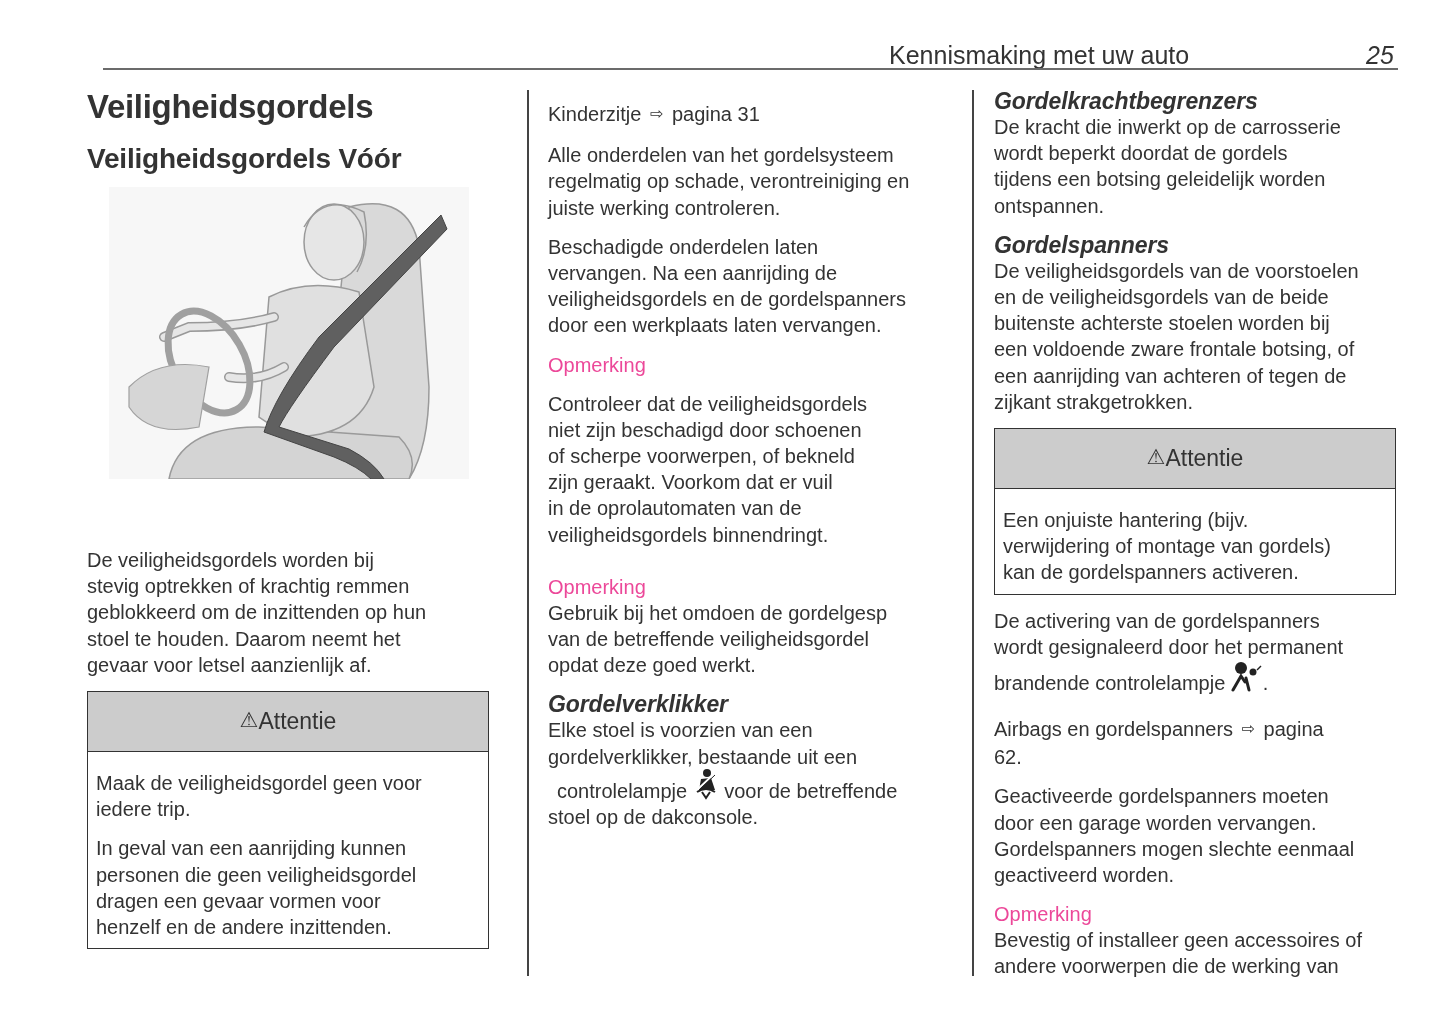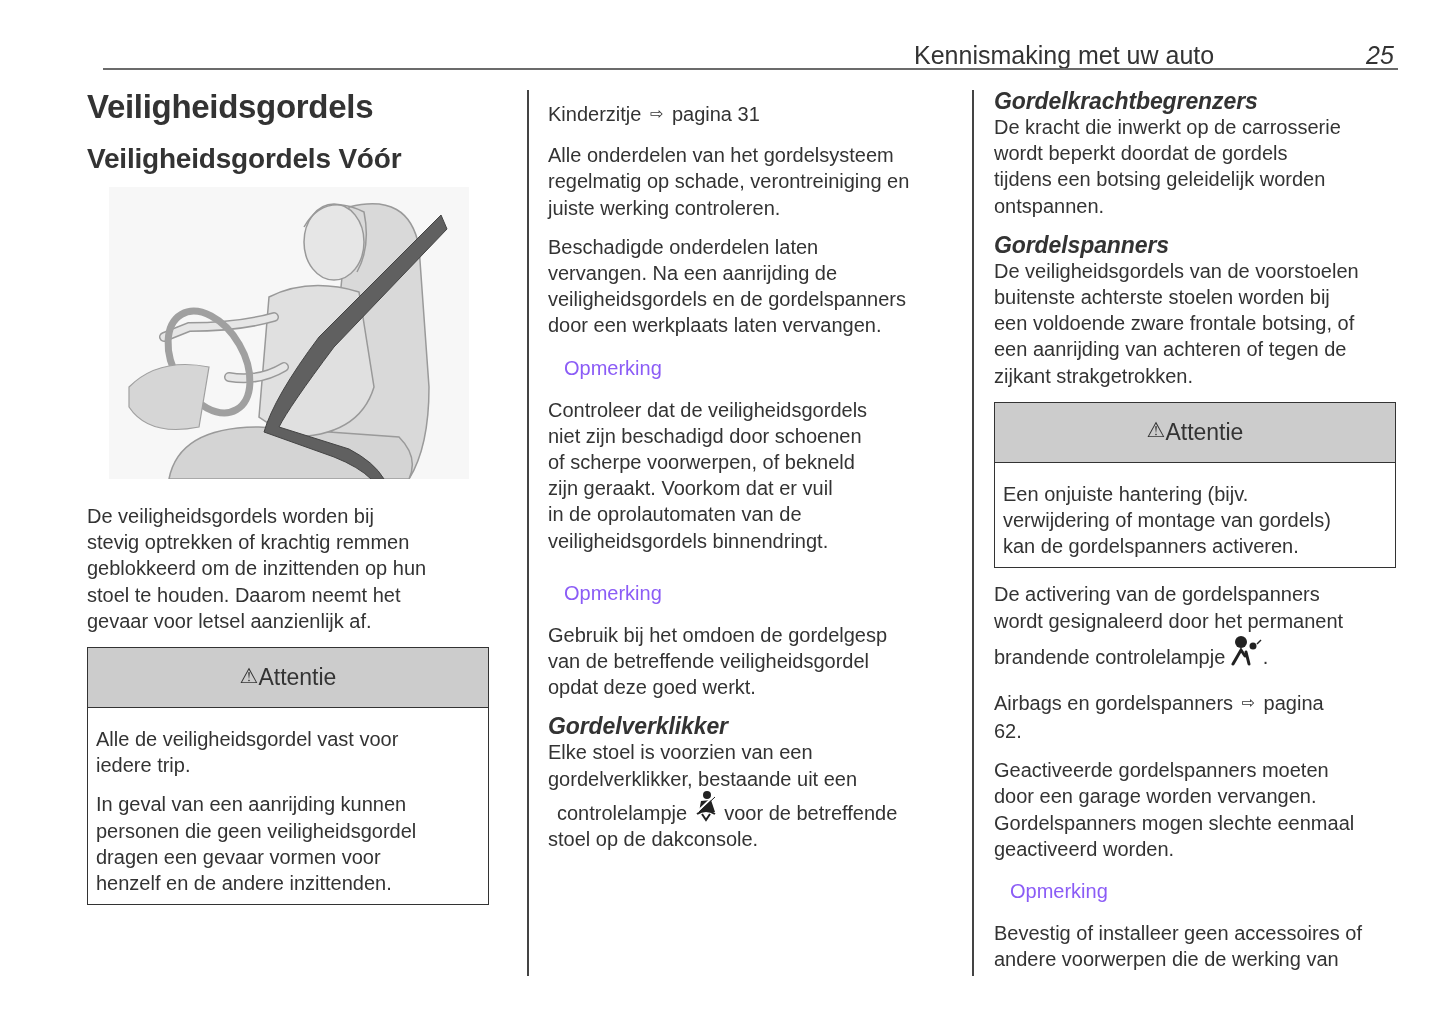--- a/index.html
+++ b/index.html
@@ -1,42 +1,42 @@
 <!DOCTYPE html>
 <html><head>
   <meta charset="utf-8">
   <style>
     html, body { margin: 0; padding: 0; background: #ffffff; }
     body {
       width: 1445px; height: 1018px; position: relative; overflow: hidden;
       font-family: "Liberation Sans", sans-serif; color: #333333;
     }
     .header-title {
-      position: absolute; left: 914px; top: 40px; font-size: 25px; line-height: 30px; color: #333;
+      position: absolute; left: 889px; top: 40px; font-size: 25px; line-height: 30px; color: #333;
     }
     .header-page {
       position: absolute; left: 1366px; top: 40px; font-size: 25px; line-height: 30px; color: #333; font-style: italic;
     }
     .header-rule {
       position: absolute; left: 103px; top: 68px; width: 1295px; height: 2px; background: #6b6b6b;
     }
     .col-divider {
       position: absolute; width: 2px; background: #444;
     }
     .col {
       position: absolute; top: 88px;
     }
     .col1 { left: 87px; width: 405px; }
     .col2 { left: 548px; width: 405px; }
     .col3 { left: 994px; width: 405px; }
 
     .h1 { font-size: 33px; line-height: 38px; margin: 0; color: #333; letter-spacing: -0.3px; }
     .h2 { font-size: 28px; line-height: 32px; margin: 0; color: #333; letter-spacing: -0.2px; }
     .h3 { font-size: 23px; line-height: 26px; margin: 0; color: #333; letter-spacing: -0.1px; font-style: italic; }
-    .note-title { font-size: 20px; line-height: 26px; margin: 16px; color: #8b5cf6; }
+    .note-title { font-size: 20px; line-height: 26px; margin: 0; color: #ec4899; }
     p { font-size: 20px; line-height: 26.2px; margin: 0; color: #333; }
     .gap { margin-top: 13px; }
 
     .figure {
       width: 360px; height: 292px; margin-left: 22px; margin-top: 12px; background: #f6f6f6;
     }
     .figure svg { display: block; width: 100%; height: 100%; }
 
     .attention {
       border: 1.5px solid #333; width: 402px; box-sizing: border-box;
@@ -84,35 +84,35 @@
       <path d="M165 130 Q130 140 80 140 L55 150" fill="none" stroke="#e6e6e6" stroke-width="7" stroke-linecap="round"></path>
       <path d="M175 180 Q150 195 120 190" fill="none" stroke="#e6e6e6" stroke-width="7" stroke-linecap="round"></path>
 
       <ellipse cx="100" cy="175" rx="35" ry="55" transform="rotate(-30 100 175)" fill="none" stroke="#a0a0a0" stroke-width="7"></ellipse>
       <path d="M20 200 Q50 170 100 180 L90 240 Q40 250 20 220 Z" fill="#d6d6d6" stroke="#a0a0a0" stroke-width="1.2"></path>
 
       <path d="M332 28 L338 42 L225 160 Q180 220 170 240 L240 262 Q265 275 275 292 L262 292 Q250 280 225 270 L155 245 Q165 210 210 150 Z" fill="#606060" stroke="#444" stroke-width="1"></path>
     </svg>
   </div>
 
-  <div style="margin-top:24px;">
+  <div style="margin-top:68px;">
     <p>De veiligheidsgordels worden bij</p>
     <p>stevig optrekken of krachtig remmen</p>
     <p>geblokkeerd om de inzittenden op hun</p>
     <p>stoel te houden. Daarom neemt het</p>
     <p>gevaar voor letsel aanzienlijk af.</p>
   </div>
 
   <div class="attention" style="margin-top:13px;">
     <div class="attention-head">
       <span class="warn">⚠</span>
       <span>Attentie</span>
     </div>
     <div class="attention-body">
-      <p>Alle de veiligheidsgordel vast voor</p>
+      <p>Maak de veiligheidsgordel geen voor</p>
       <p>iedere trip.</p>
       <p class="gap">In geval van een aanrijding kunnen</p>
       <p>personen die geen veiligheidsgordel</p>
       <p>dragen een gevaar vormen voor</p>
       <p>henzelf en de andere inzittenden.</p>
     </div>
   </div>
 </div>
 
 <div class="col col2">
@@ -175,20 +175,21 @@
   <div>
     <h3 class="h3">Gordelkrachtbegrenzers</h3>
     <p>De kracht die inwerkt op de carrosserie</p>
     <p>wordt beperkt doordat de gordels</p>
     <p>tijdens een botsing geleidelijk worden</p>
     <p>ontspannen.</p>
   </div>
   <div class="gap">
     <h3 class="h3">Gordelspanners</h3>
     <p>De veiligheidsgordels van de voorstoelen</p>
+    <p>en de veiligheidsgordels van de beide</p>
     <p>buitenste achterste stoelen worden bij</p>
     <p>een voldoende zware frontale botsing, of</p>
     <p>een aanrijding van achteren of tegen de</p>
     <p>zijkant strakgetrokken.</p>
   </div>
 
   <div class="attention" style="margin-top:13px;">
     <div class="attention-head">
       <span class="warn">⚠</span>
       <span>Attentie</span>

